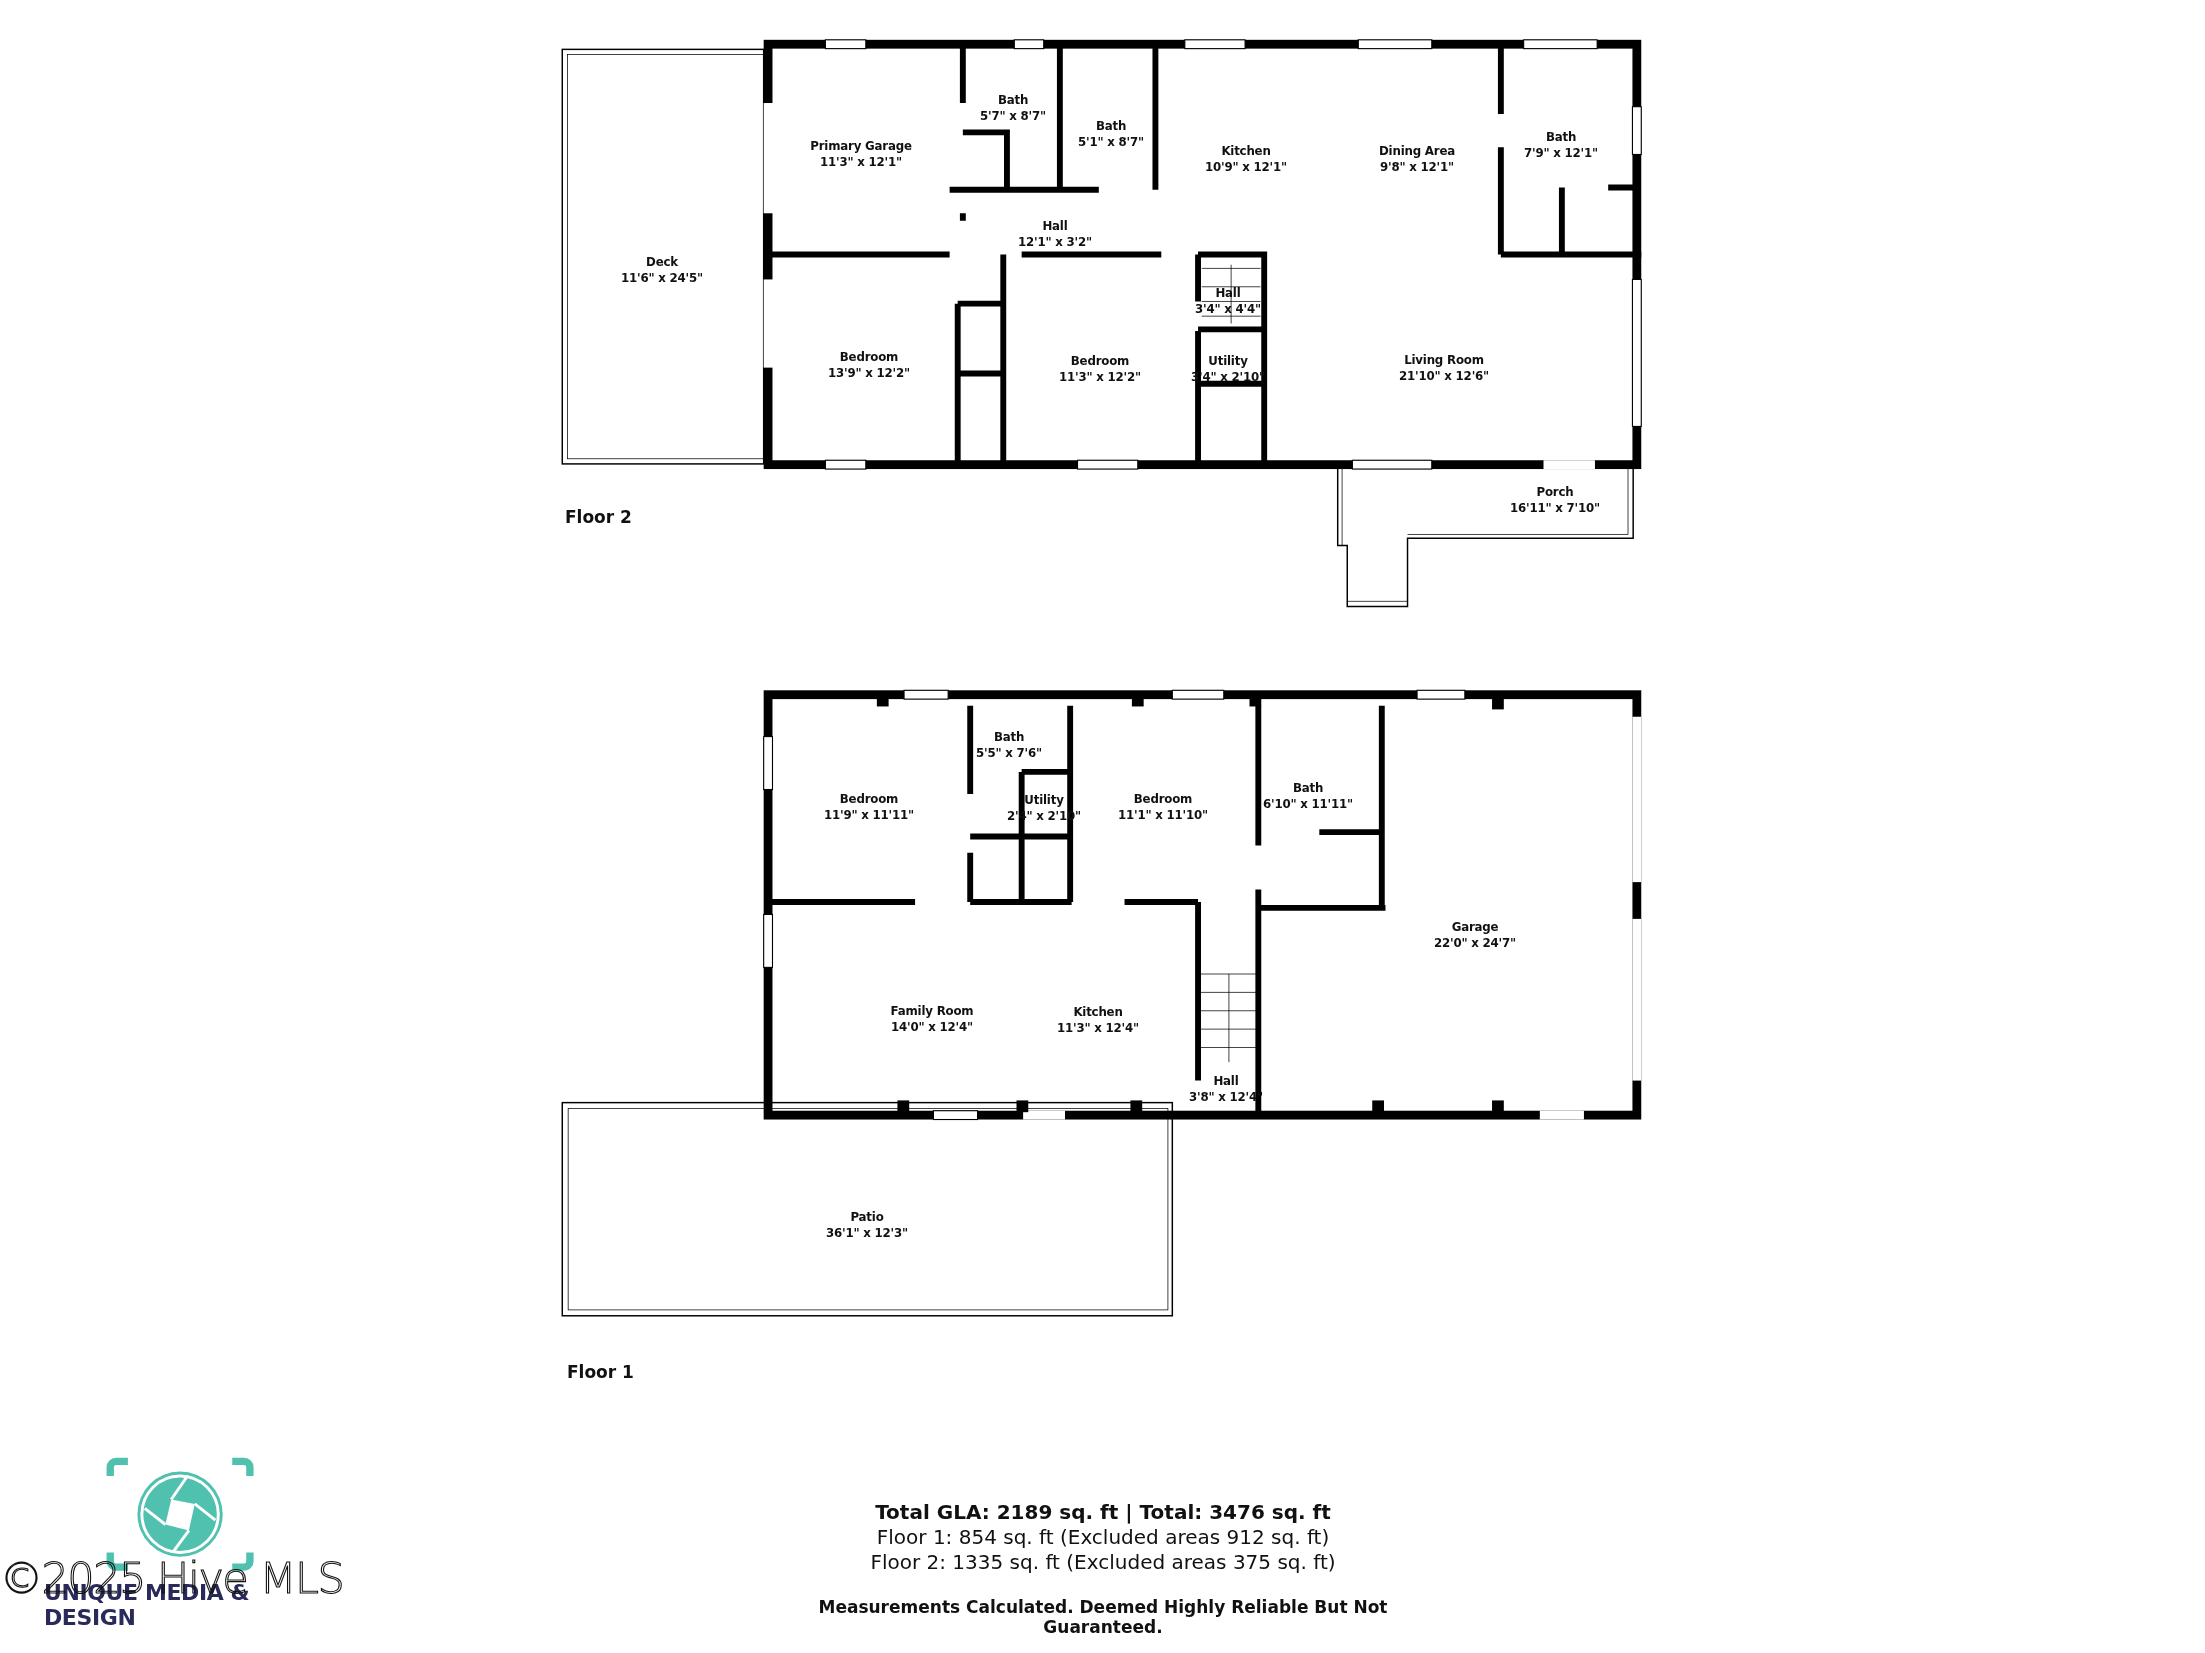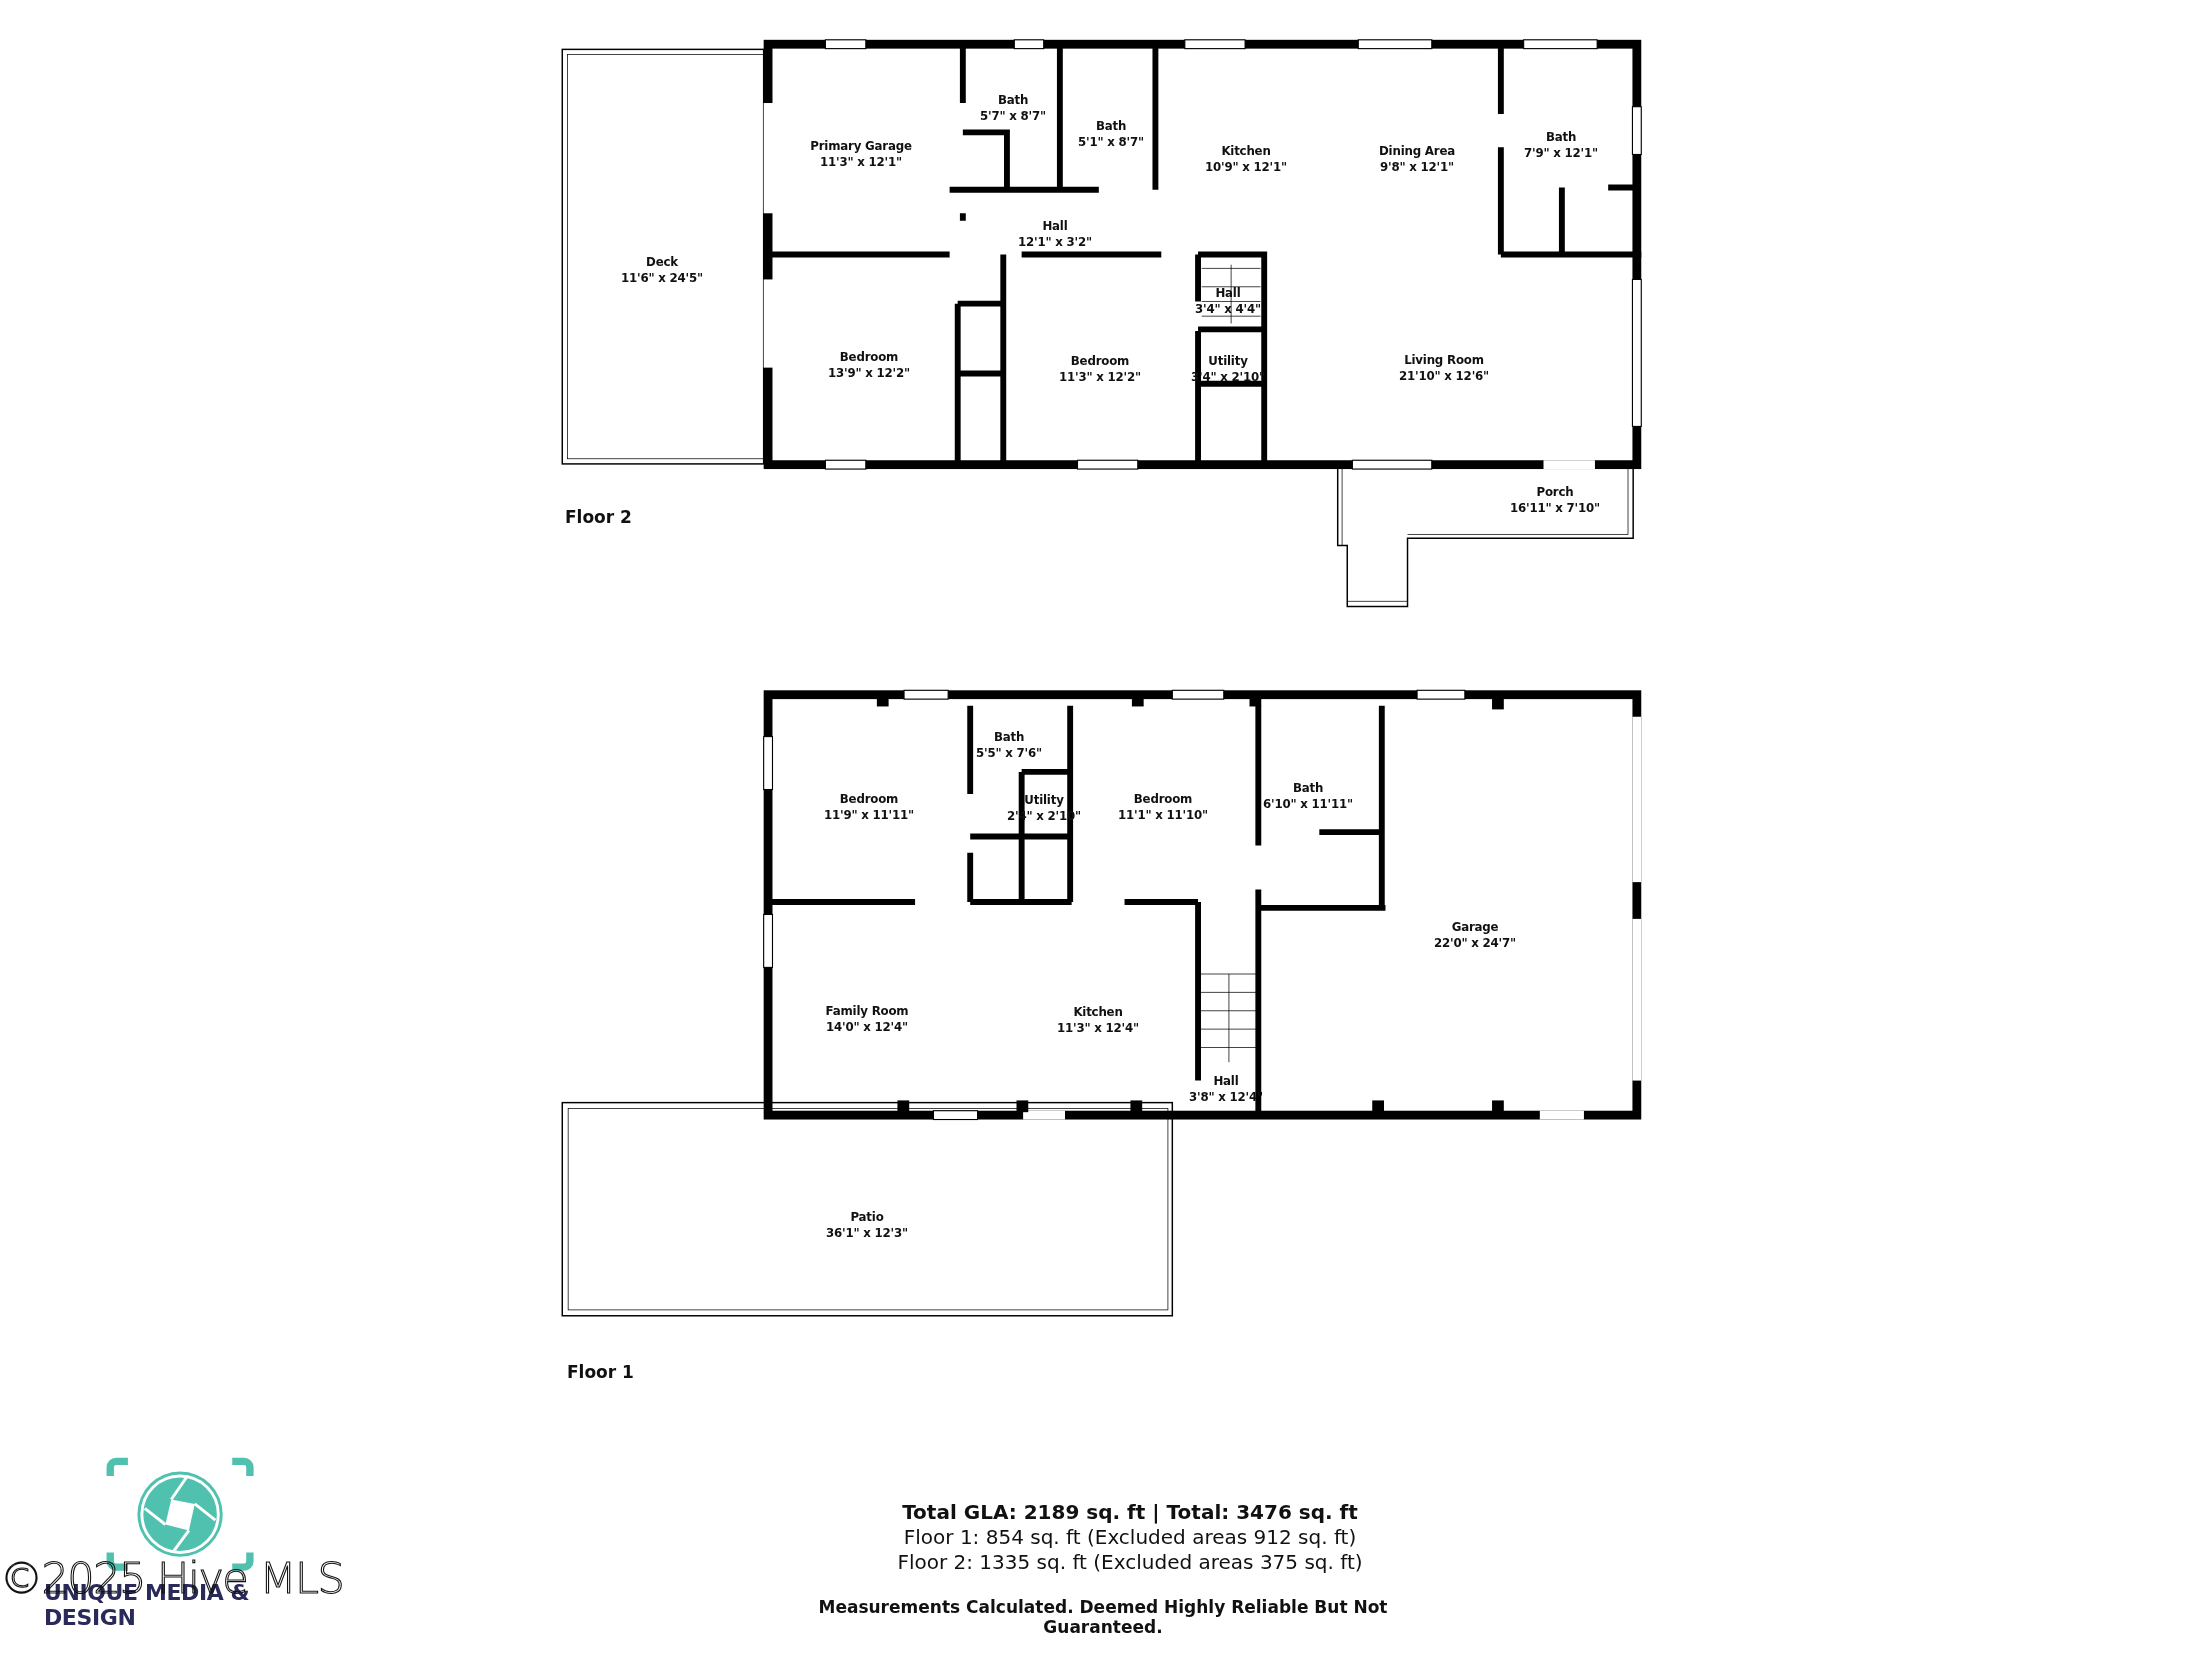--- a/index.html
+++ b/index.html
@@ -1,21 +1,21 @@
 <!DOCTYPE html>
 <html style="font-size:11.8px"><head>
 <meta charset="utf-8">
 <style>
   html,body{margin:0;padding:0;background:#ffffff;}
   body{width:2205px;height:1654px;position:relative;overflow:hidden;font-family:"DejaVu Sans",sans-serif;}
   svg.plan{position:absolute;left:0;top:0;}
   .room-label{position:absolute;transform:translate(-50%,-50%);text-align:center;font-family:"DejaVu Sans",sans-serif;font-weight:bold;font-size:11.8px;line-height:16px;color:#111;white-space:nowrap;letter-spacing:-0.2px;}
   .room-label span{display:block;}
   .floor-label{position:absolute;font-family:"DejaVu Sans",sans-serif;font-weight:bold;font-size:17px;color:#111;}
-  .summary{position:absolute;left:799px;top:1500px;width:662px;text-align:center;font-family:"DejaVu Sans",sans-serif;color:#111;}
+  .summary{position:absolute;left:772px;top:1500px;width:662px;text-align:center;font-family:"DejaVu Sans",sans-serif;color:#111;}
   .summary .total{font-weight:bold;font-size:20px;line-height:25px;}
   .summary .line{font-size:20px;line-height:25px;}
   .disclaimer{position:absolute;left:772px;top:1597px;width:662px;text-align:center;font-family:"DejaVu Sans",sans-serif;font-weight:bold;font-size:17px;color:#111;}
   .logo-text{position:absolute;left:44px;top:1580px;width:272px;text-align:left;font-family:"DejaVu Sans",sans-serif;font-weight:bold;font-size:22px;color:#2a2a5a;letter-spacing:-0.4px;}
   .watermark{position:absolute;left:0px;top:1553px;font-family:"DejaVu Sans",sans-serif;font-weight:200;font-size:43px;color:transparent;-webkit-text-stroke:1.1px #111;white-space:nowrap;letter-spacing:-1.5px;}
 </style>
 </head>
 <body>
 
 <svg class="plan" width="2205" height="1654" viewBox="0 0 3000 2250">
@@ -177,21 +177,21 @@
       <span>11'1" x 11'10"</span>
     </div>
     <div class="room-label" style="left: 1308px; top: 796px;">
       <span>Bath</span>
       <span>6'10" x 11'11"</span>
     </div>
     <div class="room-label" style="left: 1475px; top: 935px;">
       <span>Garage</span>
       <span>22'0" x 24'7"</span>
     </div>
-    <div class="room-label" style="left: 867px; top: 1019px;">
+    <div class="room-label" style="left: 932px; top: 1019px;">
       <span>Family Room</span>
       <span>14'0" x 12'4"</span>
     </div>
     <div class="room-label" style="left: 1098px; top: 1020px;">
       <span>Kitchen</span>
       <span>11'3" x 12'4"</span>
     </div>
     <div class="room-label" style="left: 1226px; top: 1089px;">
       <span>Hall</span>
       <span>3'8" x 12'4"</span>

